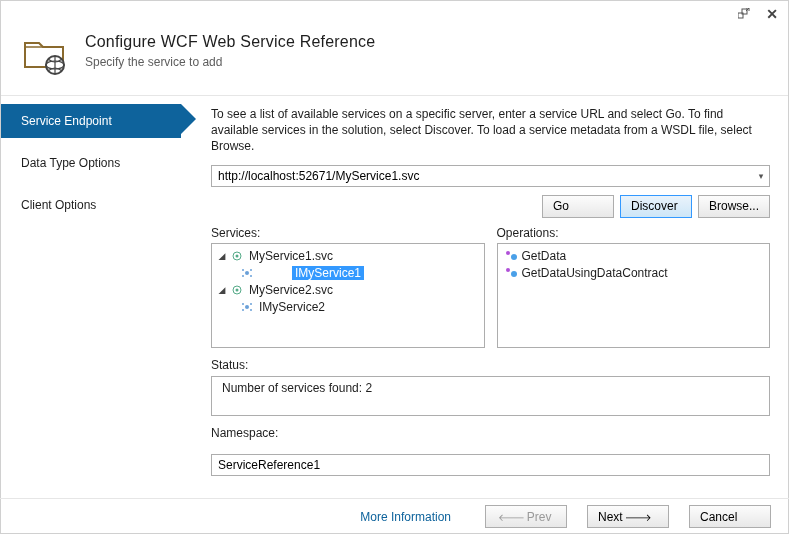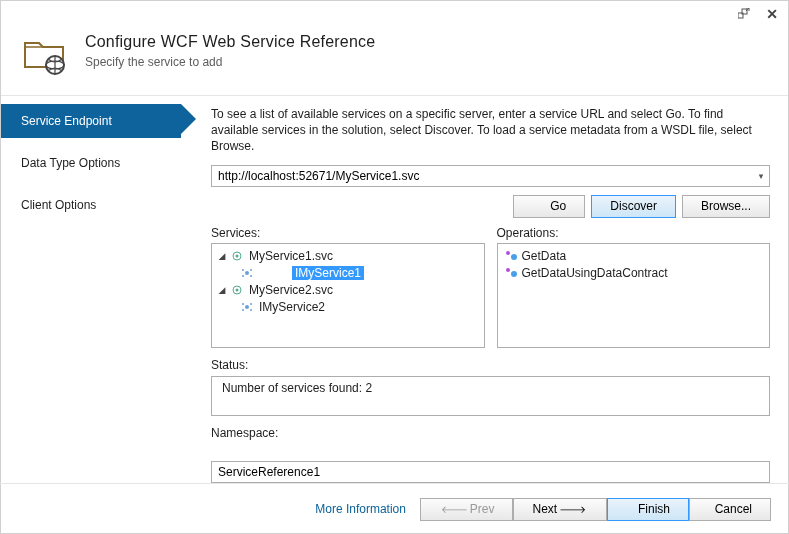--- a/index.html
+++ b/index.html
@@ -84,22 +84,22 @@
 }
 .uri-box .drop { width:16px; text-align:center; color:#555; cursor:pointer; font-size:9px;}
 
 .btn-row { display:flex; justify-content:flex-end; gap:6px; margin-top:8px; margin-bottom:8px;}
 .btn {
   min-width: 72px; height:23px;
   border:1px solid #adadad;
   background: linear-gradient(#fcfcfc,#e8e8e8);
   font-size:12px; font-family:inherit;
   cursor:pointer;
-  padding: 0 18px;
-  display:inline-flex; align-items:center; justify-content:flex-end;
+  padding: 0 10px;
+  display:inline-flex; align-items:center; justify-content:flex-start;
 }
 .btn.highlight {
   border-color:#3399ff;
   background: linear-gradient(#eaf3fb,#cde6f7);
 }
 
 .lists-row { display:flex; gap:12px; }
 .list-col { flex:1; display:flex; flex-direction:column; }
 .list-box {
   border:1px solid #adadad;
@@ -118,30 +118,30 @@
 .op-item { display:flex; align-items:center; height:17px; padding-left:6px; gap:4px;}
 .op-item .ico { width:14px; display:inline-flex; align-items:center; justify-content:center;}
 
 .status-box {
   border:1px solid #adadad;
   height:40px; padding:4px 10px; font-size:12px; margin-top:4px;
 }
 .ns-input {
   width:100%; height:22px; border:1px solid #adadad;
   padding:0 6px; font-size:12px; font-family:inherit; outline:none;
-  margin-top:18px;
+  margin-top:11px;
 }
 
 .footer {
   position: absolute;
   bottom: 0; left:0; right:0;
-  height: 51px;
+  height: 36px;
   border-top:1px solid #e6e6e6;
   display:flex; align-items:center; justify-content:flex-end;
-  padding: 0 18px; gap: 0;
+  padding: 0 18px; gap: 20px;
 }
 .more-link { color:#0e639c; cursor:pointer; margin-right: 14px; text-decoration: none; }
 .footer .btn { min-width: 82px; }
 .footer .btn.disabled { color:#9a9a9a; }
 .footer .btn .arrow { font-size:10px; margin:0 2px; }
 </style>
 </head>
 <body>
 
 <div class="titlebar">
@@ -300,19 +300,16 @@
 <div class="footer">
   <a class="more-link"><span>More Information</span></a>
   <button class="btn disabled">
       <span class="arrow">🡐</span>
       <span>Prev</span>
     </button>
   <button class="btn">
       <span>Next</span>
       <span class="arrow">🡒</span>
     </button>
-  <button class="btn highlight">
-      <span>Finish</span>
-    </button>
   <button class="btn">
       <span>Cancel</span>
     </button>
 </div>
 
 </body></html>

